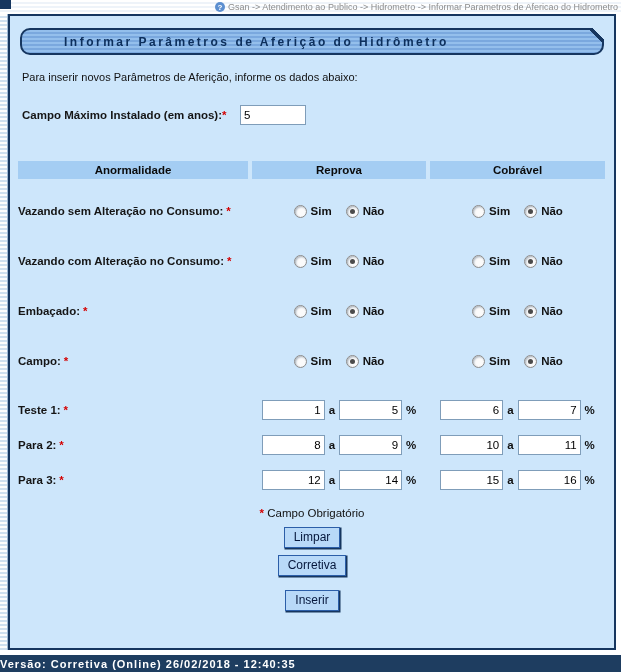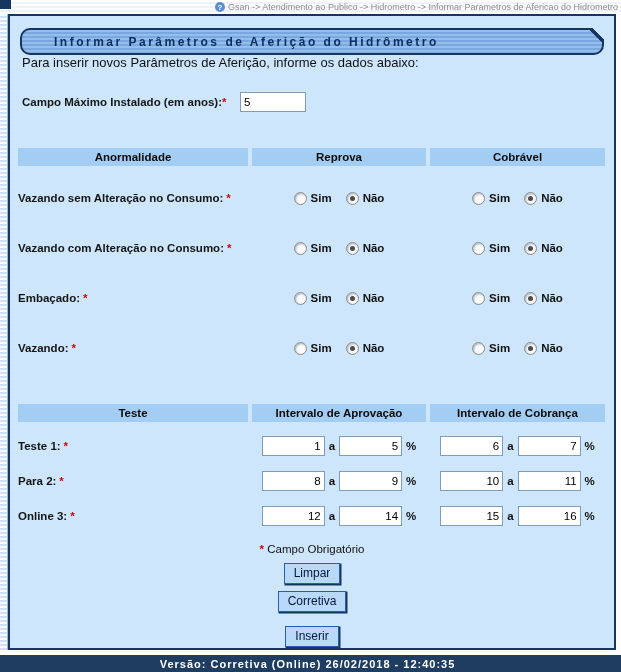--- a/index.html
+++ b/index.html
@@ -21,26 +21,26 @@
   .mid { display:flex; height:636px; }
   .leftstripe { width:8px; background:repeating-linear-gradient(#fdfdfd 0 2px, #cfe0f0 2px 4px);
     border-right:1px solid #9db8d4; }
   .window { flex:1; margin-right:5px; border:2px solid var(--c-navy,#16365f);
     background:var(--c-content_bg,#cde6fb); padding:0 8px; position:relative; }
 
   
   .parabar { margin:12px 2px 0 2px; height:27px; border:2px solid var(--c-navy,#16365f);
     border-radius:10px 0 10px 10px; position:relative;
     background:repeating-linear-gradient(var(--c-stripe_light,#94bfec) 0 2px, var(--c-stripe_dark,#7aa8de) 2px 4px);
-    display:flex; align-items:center; padding-left:32px;
+    display:flex; align-items:center; padding-left:42px;
     color:#0d2f5c; font-weight:bold; font-size:12px; letter-spacing:2.5px; }
   .parabar::after { content:""; position:absolute; top:-2px; right:-2px; width:15px; height:15px;
     background:linear-gradient(225deg, var(--c-content_bg,#cde6fb) 0 38%, var(--c-navy,#16365f) 38% 56%, rgba(0,0,0,0) 56%); }
 
-  .instructions { font-size:13px; color:#111; padding-left:4px; }
+  .instructions { margin-top:16px; font-size:11px; color:#111; padding-left:4px; }
 
   .tempo-row { margin-top:22px; display:flex; align-items:center; padding-left:4px; }
   .tempo-row .flabel { width:218px; }
   .flabel { font-size:11.5px; font-weight:bold; color:#151515; }
   .req { color:var(--c-required_red,#d40000); font-weight:bold; font-size:11.5px; }
   .req.sp { margin-left:3px; }
   input.box { border:1px solid var(--c-input_border,#7f9db9); background:#fff; height:20px;
     font-family:"Liberation Sans",sans-serif; font-size:11.5px; padding:1px 3px; }
   .tempo-input { width:66px; text-align:left; }
 
@@ -71,21 +71,21 @@
   .campo { margin-top:16px; text-align:center; font-size:11.5px; color:#111; }
   .btnrow { margin-top:8px; display:flex; align-items:center; gap:7px; padding:0 2px;flex-direction:column; }
   .btnrow .spacer { flex:1; }
   button.gbtn { font-family:"Liberation Sans",sans-serif; font-size:12px; color:#05173c;
     background:var(--c-button_bg,#b8d9f8); border:1px solid #2b5ea8;
     box-shadow:1px 1px 0 0.5px var(--c-navy,#0e2f57); padding:2px 9px 3px; cursor:pointer; }
 
   .gapline { height:5px; background:#ffffff; }
   .footer { height:17px; background:var(--c-footer_bg,#1e3d60); color:#fff; font-weight:bold;
     font-size:11px; letter-spacing:1px; display:flex; align-items:center;
-    justify-content:center; padding-right:6px; }
+    justify-content:flex-start; padding-right:6px; }
 </style>
 </head>
 <body>
 
 <div id="page">
 
   <div class="topstrip">
     <div class="corner-block"></div>
     <div class="breadcrumb">
       <span class="help-icon">?</span>
@@ -191,50 +191,45 @@
             </span>
           <span class="ropt">
               <span class="rb on"></span>
               <span class="rlabel">Não</span>
             </span>
         </div>
       </div>
 
       <div class="grid3 arow">
         <div class="c1">
-            <span class="flabel">Vazando:</span>
-            <span class="req sp">*</span>
-          </div>
-        <div class="rgroup">
-          <span class="ropt">
-              <span class="rb"></span>
-              <span class="rlabel">Sim</span>
-            </span>
-          <span class="ropt">
-              <span class="rb on"></span>
-              <span class="rlabel">Não</span>
-            </span>
-        </div>
-        <div class="rgroup">
-          <span class="ropt">
-              <span class="rb"></span>
-              <span class="rlabel">Sim</span>
-            </span>
-          <span class="ropt">
-              <span class="rb on"></span>
-              <span class="rlabel">Não</span>
-            </span>
-        </div>
-      </div>
-
-      <div class="grid3 thead thead2">
-        <div class="hcell">Teste</div>
-        <div class="hcell">Intervalo de Aprovação</div>
-        <div class="hcell">Intervalo de Cobrança</div>
-      </div>
+            <span class="flabel">Campo:</span>
+            <span class="req sp">*</span>
+          </div>
+        <div class="rgroup">
+          <span class="ropt">
+              <span class="rb"></span>
+              <span class="rlabel">Sim</span>
+            </span>
+          <span class="ropt">
+              <span class="rb on"></span>
+              <span class="rlabel">Não</span>
+            </span>
+        </div>
+        <div class="rgroup">
+          <span class="ropt">
+              <span class="rb"></span>
+              <span class="rlabel">Sim</span>
+            </span>
+          <span class="ropt">
+              <span class="rb on"></span>
+              <span class="rlabel">Não</span>
+            </span>
+        </div>
+      </div>
+
 
       <div class="grid3 trow">
         <div class="c1">
             <span class="flabel">Teste 1:</span>
             <span class="req sp">*</span>
           </div>
         <div class="range">
           <input class="box num" value="1" style="">
           <span class="sep">a</span>
           <input class="box num" value="5" style="">
@@ -262,21 +257,21 @@
         <div class="range">
           <input class="box num" value="10" style="">
           <span class="sep">a</span>
           <input class="box num" value="11" style="">
           <span class="pct">%</span>
         </div>
       </div>
 
       <div class="grid3 trow">
         <div class="c1">
-            <span class="flabel">Online 3:</span>
+            <span class="flabel">Para 3:</span>
             <span class="req sp">*</span>
           </div>
         <div class="range">
           <input class="box num" value="12" style="">
           <span class="sep">a</span>
           <input class="box num" value="14" style="">
           <span class="pct">%</span>
         </div>
         <div class="range">
           <input class="box num" value="15" style="">

